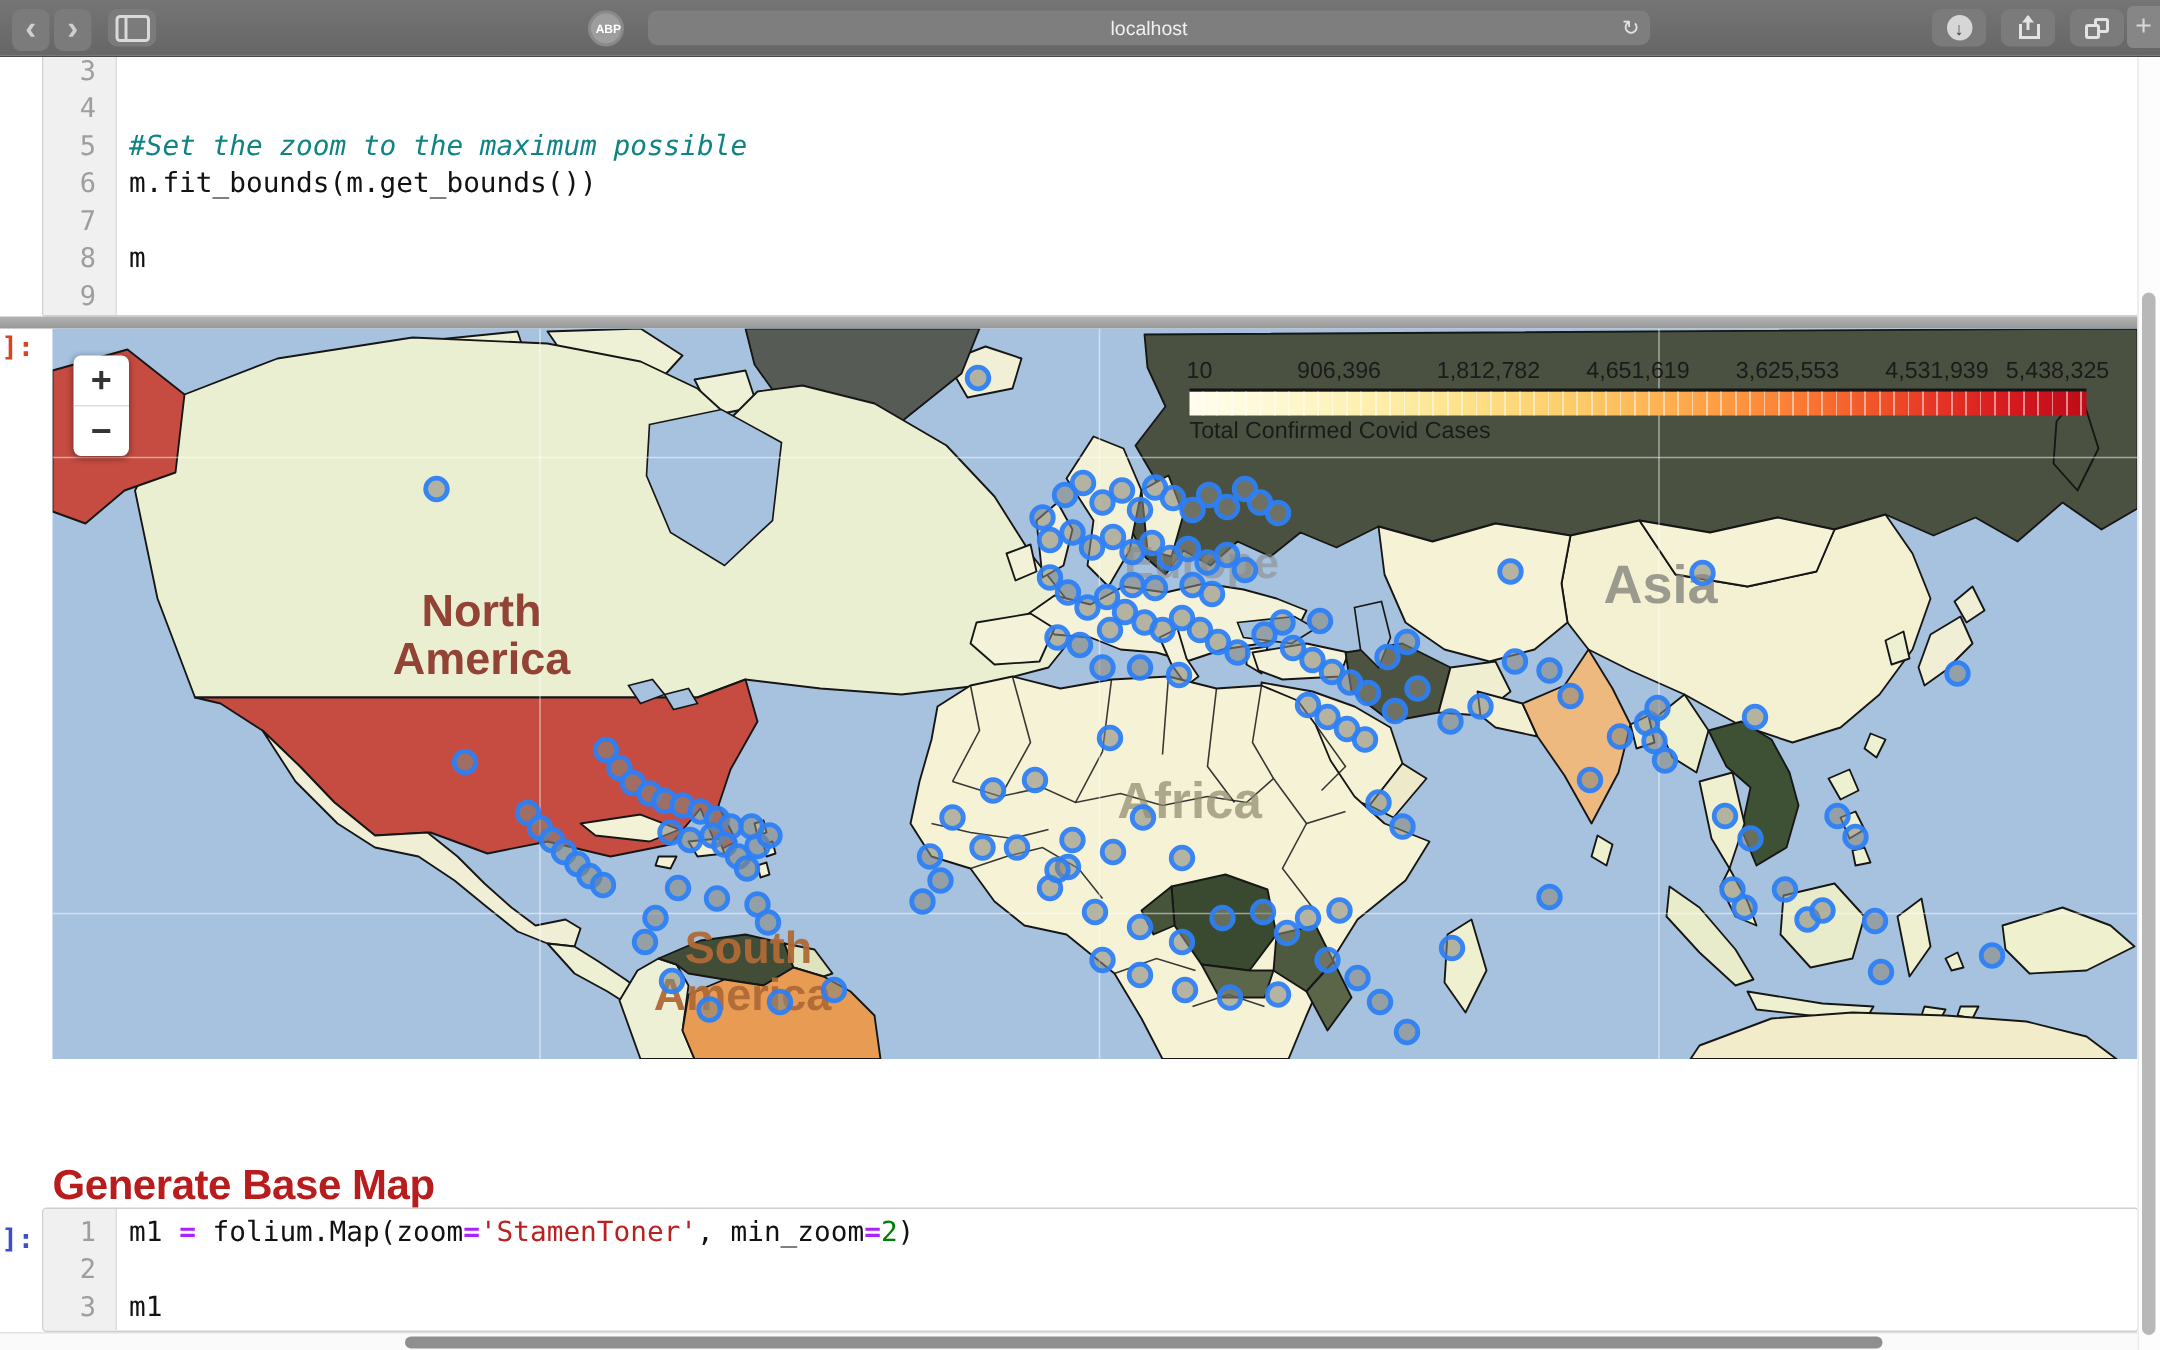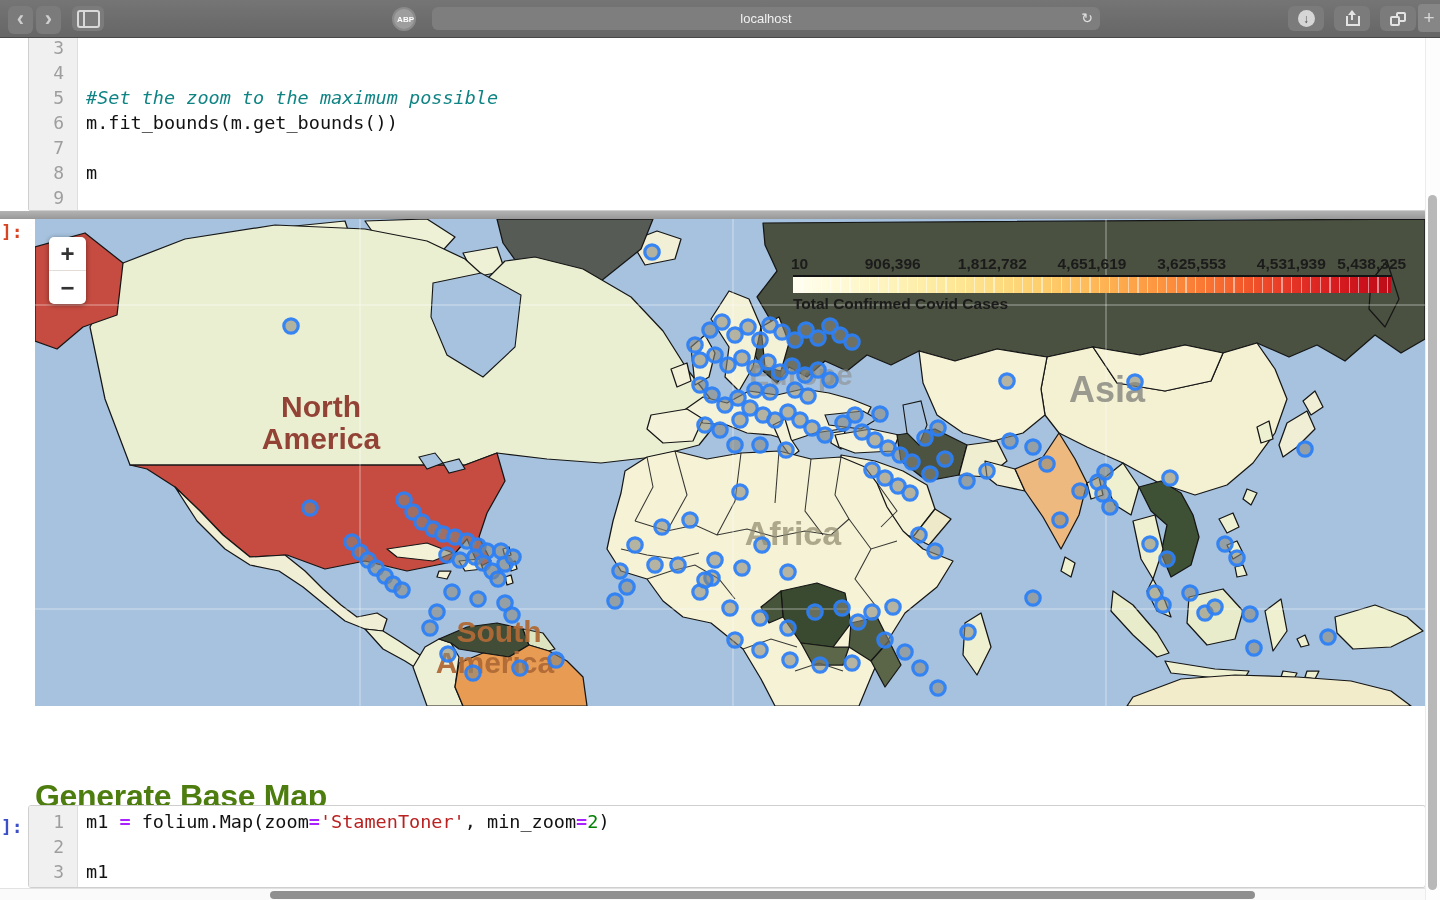--- a/index.html
+++ b/index.html
@@ -46,32 +46,32 @@
   .tok-com{color:#108484;font-style:italic;}
   .tok-txt{color:#121212;}
   .tok-op{color:#aa22ff;font-weight:bold;}
   .tok-str{color:#ba2121;}
   .tok-num{color:#008000;}
   .divider{position:absolute;left:0;top:211px;width:1440px;height:8px;
     background:linear-gradient(#b3b3b3,#989898);}
   .prompt{position:absolute;left:1px;font-family:"DejaVu Sans Mono",monospace;font-size:18px;font-weight:bold;}
   .prompt-out{top:221px;color:#d84322;}
   .prompt-in{top:816px;color:#3b4fc8;}
-  .md-heading{position:absolute;left:35px;top:751px;font-size:32px;font-weight:bold;color:#4d7c0f;
+  .md-heading{position:absolute;left:35px;top:751px;font-size:28px;font-weight:bold;color:#b91c1c;
     letter-spacing:-0.3px;}
 
   
   .map{position:absolute;left:35px;top:219px;width:1390px;height:487px;overflow:hidden;background:#a6c2de;}
   .map svg{position:absolute;left:0;top:0;}
   .zoomctl{position:absolute;left:14px;top:18px;width:37px;background:#fff;border-radius:5px;
     box-shadow:0 1px 5px rgba(0,0,0,.45);overflow:hidden;z-index:5;}
   .zoombtn{height:33px;display:flex;align-items:center;justify-content:center;font-size:24px;
     font-weight:bold;color:#333;cursor:pointer;}
   .zoombtn + .zoombtn{border-top:1px solid #e4dcd6;}
-  .legend{position:absolute;left:758px;top:36px;width:600px;z-index:4;font-weight:bold;}
+  .legend{position:absolute;left:758px;top:20px;width:600px;z-index:4;}
   .legend-ticks{position:relative;height:19px;font-size:15.5px;color:#1b1b1b;}
   .legend-ticks span{position:absolute;top:0;white-space:nowrap;}
   .legend-bar{position:relative;margin-top:1px;height:16px;border-top:2px solid #141414;width:598px;
     background:linear-gradient(90deg,#fffdf0 0%,#fffbdd 6%,#fef6c6 13%,#fdefad 20%,#fde796 27%,
       #fddc81 34%,#fdcf6e 41%,#febf5d 48%,#fdaa4c 55%,#fd923e 62%,#fa7633 69%,#f25629 76%,
       #e63626 83%,#d91e20 90%,#c9101b 96%,#bd0d18 100%);}
   .legend-bar::after{content:"";position:absolute;inset:0;
     background:repeating-linear-gradient(90deg,rgba(255,255,255,0) 0 8.4px,rgba(255,255,255,.5) 8.4px 9.6px);}
   .legend-caption{margin-top:2px;font-size:15.5px;color:#1b1b1b;}
 

